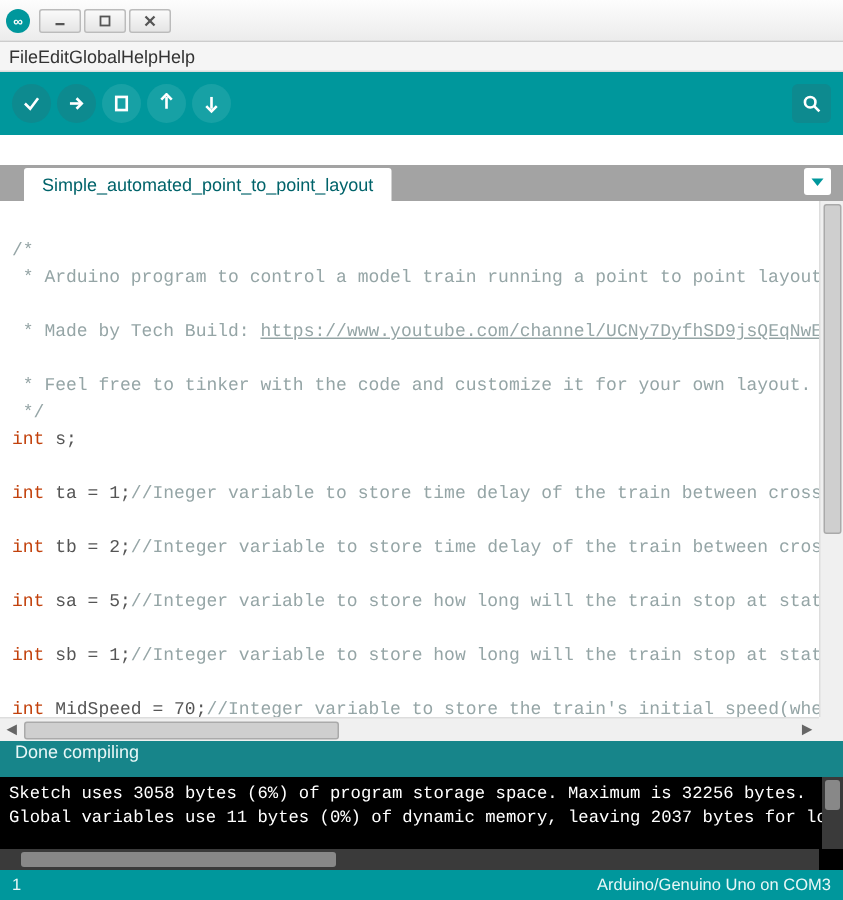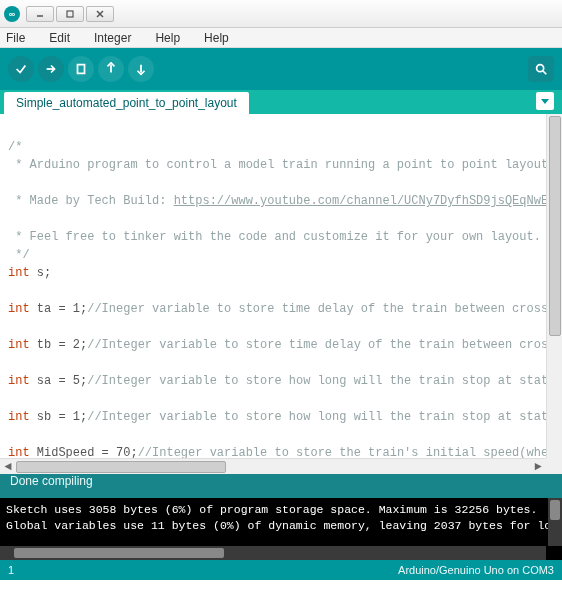--- a/index.html
+++ b/index.html
@@ -3,28 +3,28 @@
 <meta charset="utf-8">
 <style>
   * { box-sizing: border-box; margin: 0; padding: 0; }
   body { font-family: Arial, sans-serif; font-size: 12px; width: 562px; height: 600px; overflow: hidden; background: #fff; }
   .titlebar { height: 28px; background: linear-gradient(#fdfdfd,#ececec); border-bottom: 1px solid #ccc; display: flex; align-items: center; padding: 0 4px; }
   .titlebar .app-icon { width: 16px; height: 16px; border-radius: 50%; background: #00979C; color: #fff; font-size: 9px; font-weight: bold; display: flex; align-items: center; justify-content: center; margin-right: 6px; }
   .titlebar .title { flex: 1; color: #333; font-size: 12px; }
   .titlebar .winbtns { display: flex; gap: 2px; }
   .titlebar .winbtn { width: 28px; height: 16px; border: 1px solid #bbb; background: linear-gradient(#fafafa,#e5e5e5); border-radius: 2px; display: flex; align-items: center; justify-content: center; cursor: pointer; }
   .titlebar .winbtn svg { width: 10px; height: 10px; }
-  .menubar { height: 20px; background: #f5f5f5; display: flex; align-items: center; padding: 0 6px; gap: 24px; color: #333; border-bottom: 1px solid #ddd; }
+  .menubar { height: 20px; background: #f5f5f5; display: flex; align-items: center; padding: 0 6px; gap: 0; color: #333; border-bottom: 1px solid #ddd; }
   .menubar span { cursor: pointer; }
   .toolbar { height: 42px; background: #00979C; display: flex; align-items: center; padding: 0 8px; gap: 4px; position: relative; }
   .tbtn { width: 26px; height: 26px; border-radius: 50%; background: #0d8a8f; display: flex; align-items: center; justify-content: center; color: #fff; cursor: pointer; }
   .tbtn.light { background: #17a1a5; }
   .tbtn svg { width: 14px; height: 14px; fill: none; stroke: #fff; stroke-width: 2; }
   .tbtn.serial { margin-left: auto; border-radius: 4px; }
-  .tabrow { height: 24px; background: #14b8a6; display: flex; align-items: flex-end; padding-left: 4px; position: relative; }
+  .tabrow { height: 24px; background: #a3a3a3; display: flex; align-items: flex-end; padding-left: 16px; position: relative; margin-top: 20px; }
   .tab { background: #fff; height: 22px; padding: 0 12px; display: flex; align-items: center; color: #00636a; font-size: 12px; border-top-left-radius: 2px; border-top-right-radius: 2px; }
   .tabrow .dropbtn { position: absolute; right: 8px; top: 2px; width: 18px; height: 18px; background: #fff; border-radius: 2px; display: flex; align-items: center; justify-content: center; cursor: pointer; }
   .tabrow .dropbtn svg { width: 10px; height: 10px; fill: #00979C; }
   .editor { height: 360px; background: #fff; position: relative; font-family: "Consolas","Courier New",monospace; font-size: 12px; color: #555; overflow: hidden; }
   .editor .code { padding: 6px 8px; white-space: pre; line-height: 18px; }
   .kw-type { color: #c2410c; }
   .cmt     { color: #95A5A6; }
   .editor .hscroll { position: absolute; bottom: 0; left: 0; right: 16px; height: 16px; background: #f0f0f0; border-top: 1px solid #ddd; display: flex; align-items: center; }
   .editor .hscroll .thumb { position: absolute; left: 16px; width: 210px; height: 12px; top: 2px; background: #cfcfcf; border: 1px solid #aaa; border-radius: 2px; }
   .editor .hscroll .arrow { width: 16px; height: 16px; display: flex; align-items: center; justify-content: center; color: #666; }
@@ -63,21 +63,21 @@
           <line x1="2" y1="2" x2="8" y2="8" stroke="#555" stroke-width="1.5"></line>
           <line x1="8" y1="2" x2="2" y2="8" stroke="#555" stroke-width="1.5"></line>
         </svg>
       </div>
   </div>
 </div>
 
 <div class="menubar">
   <span>File</span>
   <span>Edit</span>
-  <span>Integer</span>
+  <span>Global</span>
   <span>Help</span>
   <span>Help</span>
 </div>
 
 <div class="toolbar">
   <div class="tbtn" title="Verify">
       <svg viewBox="0 0 16 16">
         <polyline points="3,8 7,12 13,4"></polyline>
       </svg>
     </div>

